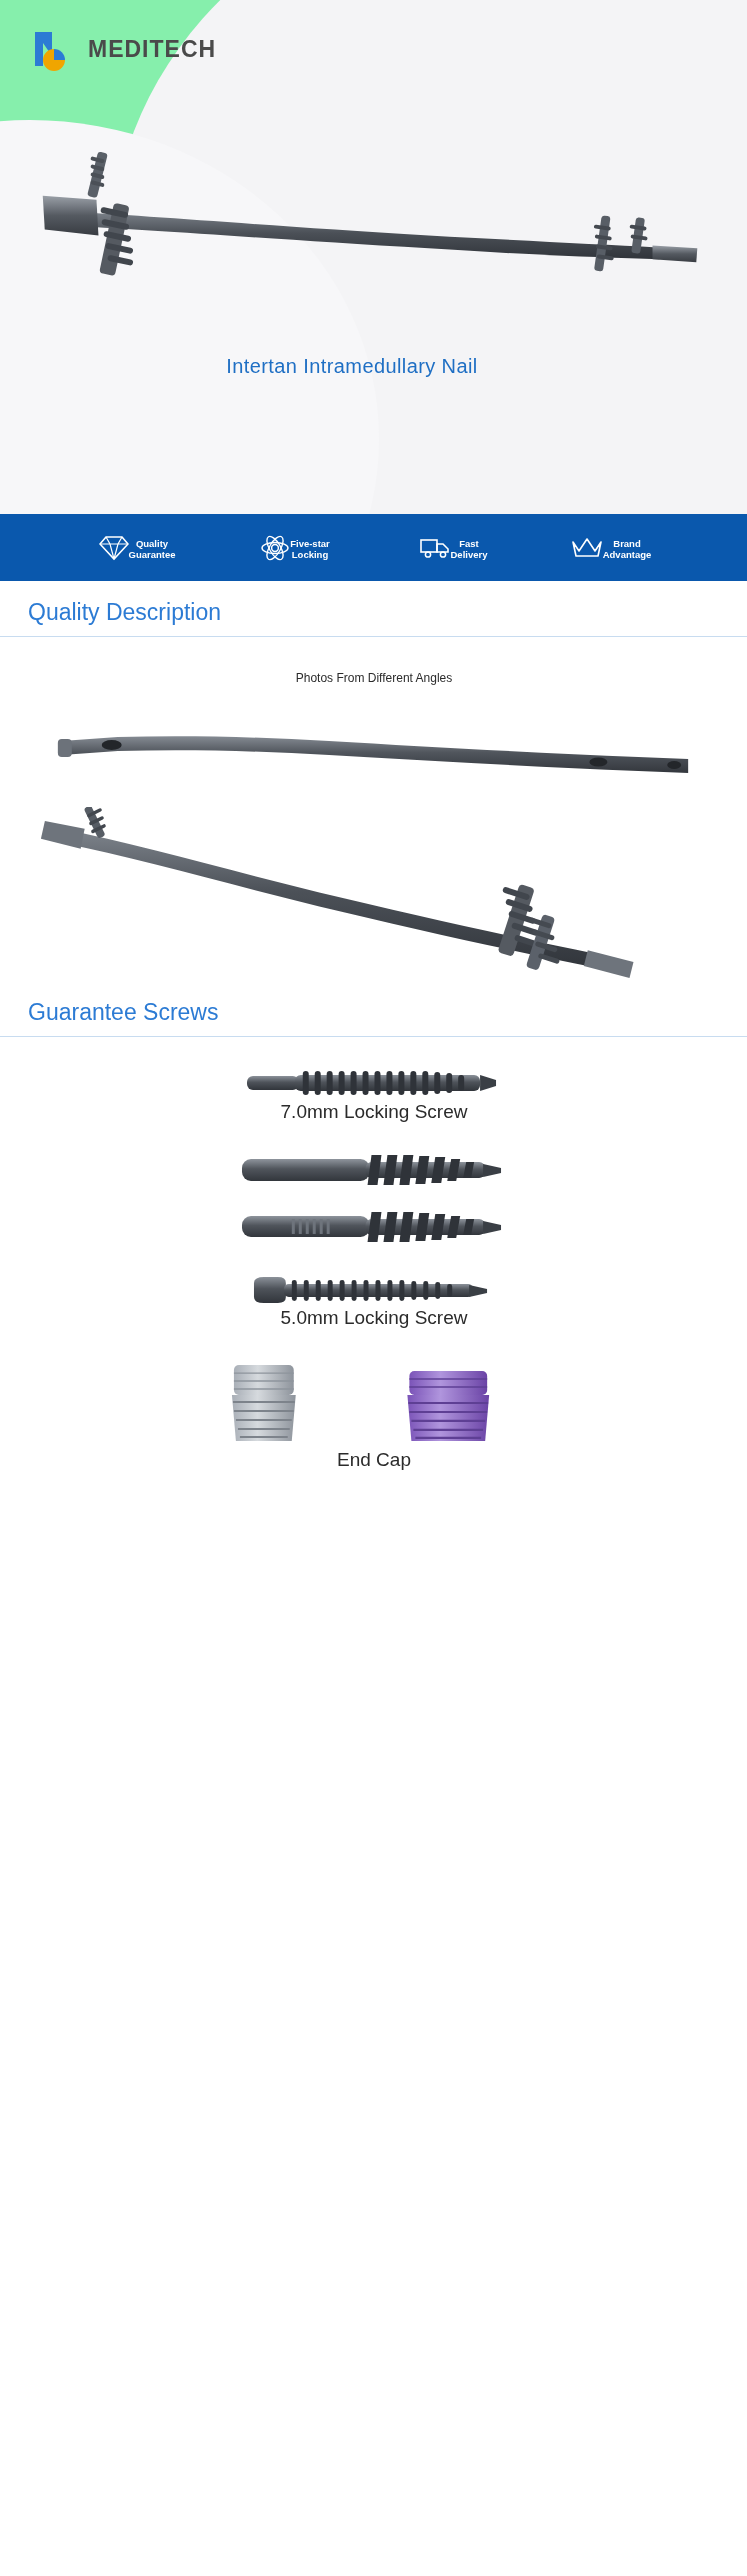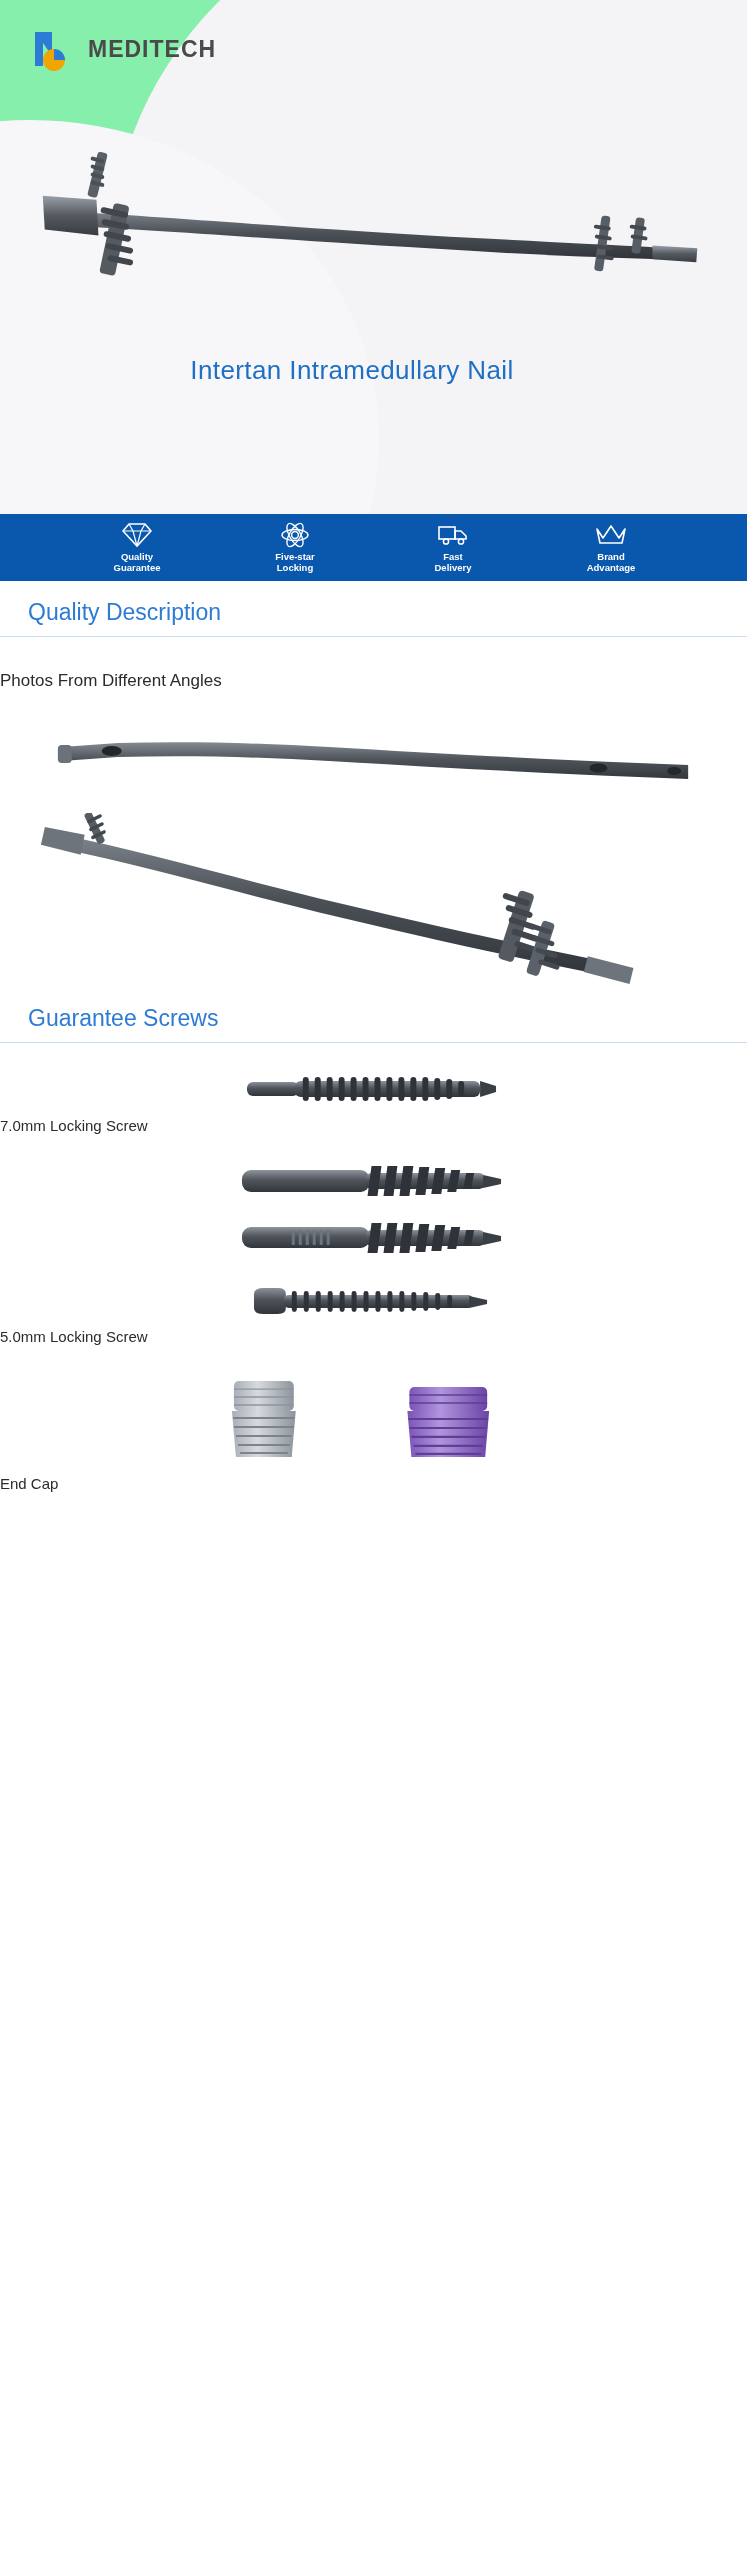--- a/index.html
+++ b/index.html
@@ -60,39 +60,38 @@
   .hero-product {
     position: absolute;
     left: 0; top: 130px;
     width: 748px; height: 189px;
   }
   .hero-title {
     position: absolute;
     top: 355px;
     width: 704px;
     text-align: center;
-    font-size: 26px;
+    font-size: 20px;
     color: #1f6fc4;
     letter-spacing: 0.4px;
   }
 
   
   .feature-bar {
     position: relative;
     width: 748px;
     height: 67px;
     background: #0a58ad;
     display: flex;
     align-items: center;
     justify-content: center;
     gap: 62px;
   }
   .feature {
     display: flex;
-    flex-direction: column;
     align-items: center;
     justify-content: center;
     color: #ffffff;
     width: 96px;
   }
   .feature-icon { height: 26px; display: block; }
   .feature-label {
     margin-top: 3px;
     font-size: 9.5px;
     line-height: 11px;
@@ -106,37 +105,36 @@
     position: relative;
     width: 748px;
     padding: 18px 0 10px 28px;
     font-size: 23px;
     color: #2c7bd4;
     border-bottom: 1px solid #c8dcf0;
   }
 
   .sub-head {
     width: 748px;
-    text-align: left;
-    font-size: 17px;
+    text-align: center;
+    font-size: 12px;
     color: #2b2b2b;
     padding-top: 34px;
   }
 
   .angle-img-1 { width: 748px; height: 90px; display: block; margin-top: 22px; }
   .angle-img-2 { width: 748px; height: 174px; display: block; margin-top: 10px; }
 
   
   .screw-block { width: 748px; }
   .screw-caption {
     width: 748px;
-    text-align: left;
-    font-size: 15px;
+    text-align: center;
+    font-size: 19px;
     color: #2b2b2b;
-    margin-top: 10px;
   }
   .screw-img { display: block; margin: 0 auto; }
 
   .spacer-18 { height: 18px; }
   .spacer-28 { height: 28px; }
 </style>
 </head>
 <body>
 
 <div class="hero">

